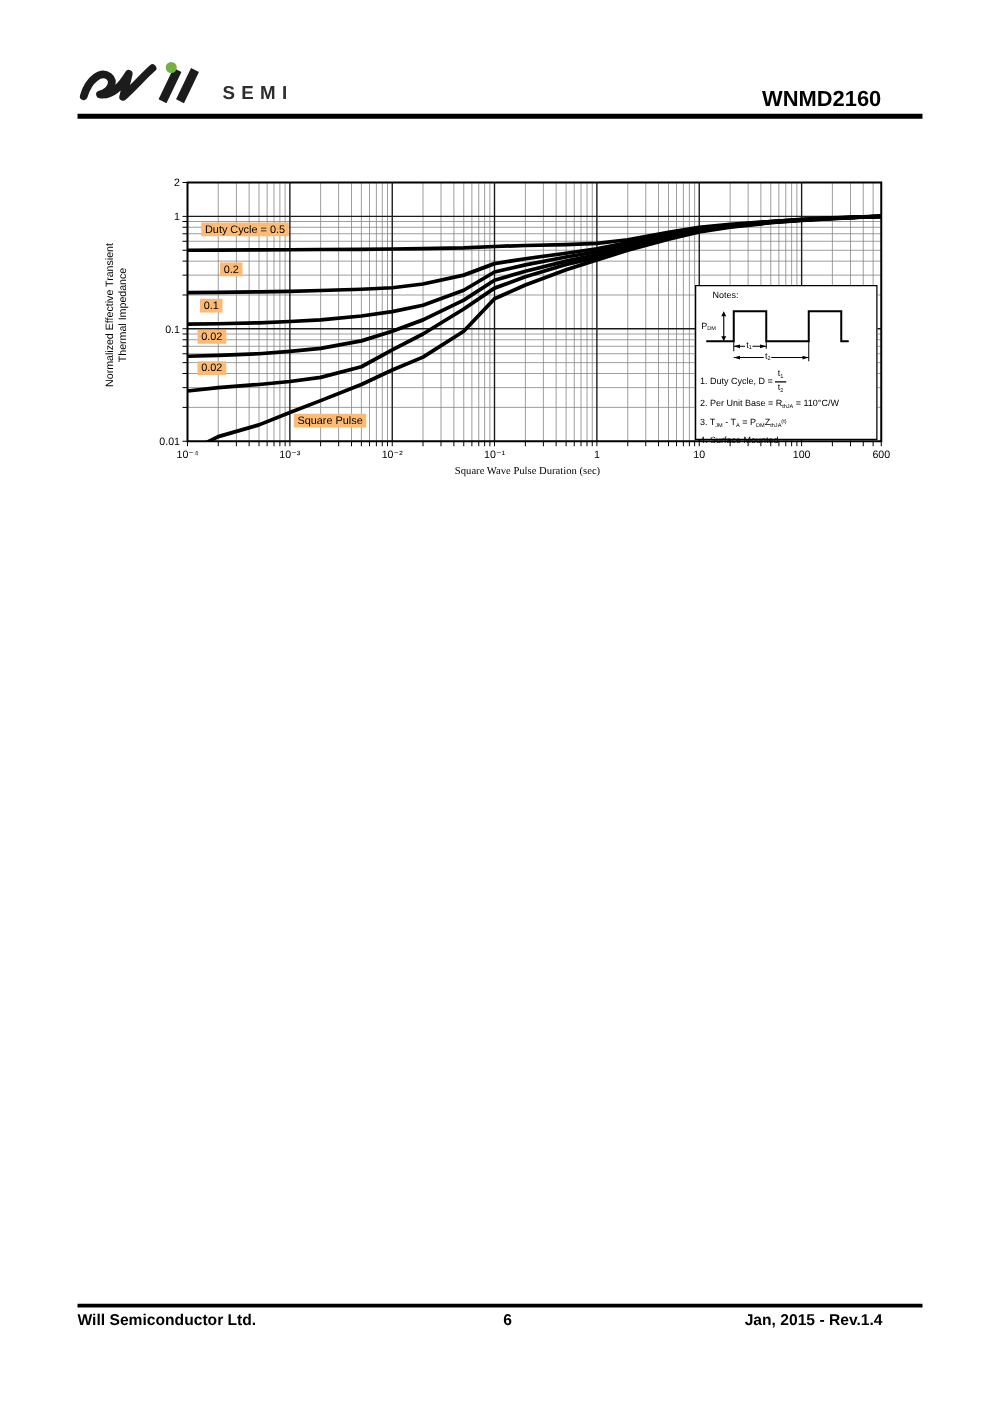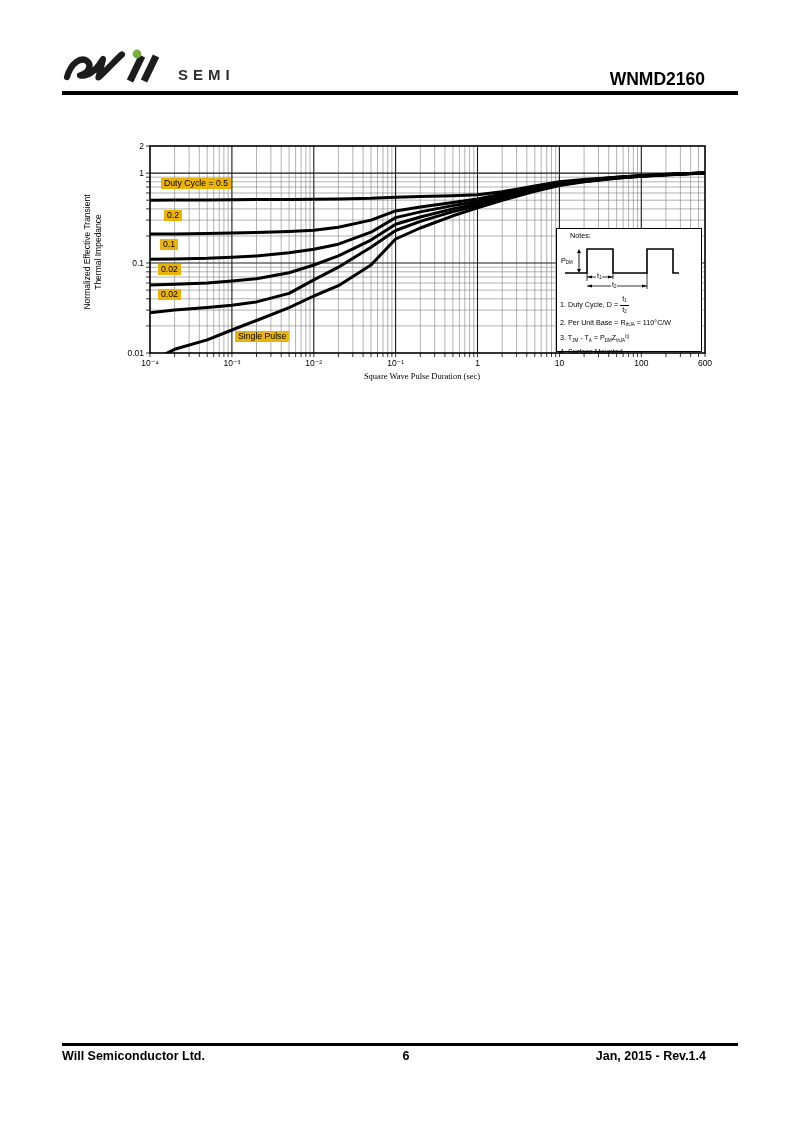--- a/index.html
+++ b/index.html
@@ -16,23 +16,23 @@
   
   .chart-svg{position:absolute;left:0;top:0;pointer-events:none;}
   .xticks{position:absolute;left:0;top:358px;width:800px;height:14px;font-size:8.5px;}
   .xticks div{position:absolute;top:0;transform:translateX(-50%);white-space:nowrap;}
   .yticks{position:absolute;left:0;top:0;width:800px;height:400px;font-size:8.5px;}
   .yticks div{position:absolute;left:108px;width:36px;text-align:right;transform:translateY(-50%);}
   .ylabel{position:absolute;left:-8px;top:237px;width:210px;height:30px;
           transform:rotate(-90deg);text-align:center;font-size:8.5px;line-height:11px;}
   .xlabel{position:absolute;left:282px;top:371px;width:280px;text-align:center;font-size:8.5px;font-family:Liberation Serif, serif;}
 
-  .curve-label{position:absolute;background:#eab308;font-size:8.7px;padding:0 3px;line-height:11px;white-space:nowrap;}
+  .curve-label{position:absolute;background:#fdba74;font-size:8.7px;padding:0 3px;line-height:11px;white-space:nowrap;}
   .lb-d5{left:161px;top:178px;}
-  .lb-d2{left:164px;top:210px;}
+  .lb-d2{left:176px;top:210px;}
   .lb-d1{left:160px;top:239px;}
   .lb-d05{left:158px;top:264px;}
   .lb-d02{left:158px;top:289px;}
   .lb-sp{left:235px;top:331px;}
 
   
   .notes-box{position:absolute;left:556px;top:228px;width:146px;height:124px;background:#fff;
              border:1px solid #000;box-sizing:border-box;font-size:7.2px;line-height:9.5px;}
   .notes-title{margin:2px 0 0 3px;padding-left:10px;}
   .wave-wrap{position:relative;width:142px;height:52px;margin-left:2px;}
@@ -112,21 +112,21 @@
     <div>Normalized Effective Transient</div>
     <div>Thermal Impedance</div>
   </div>
   <div class="xlabel">Square Wave Pulse Duration (sec)</div>
 
   <div class="curve-label lb-d5">Duty Cycle = 0.5</div>
   <div class="curve-label lb-d2">0.2</div>
   <div class="curve-label lb-d1">0.1</div>
   <div class="curve-label lb-d05">0.02</div>
   <div class="curve-label lb-d02">0.02</div>
-  <div class="curve-label lb-sp">Single Pulse</div>
+  <div class="curve-label lb-sp">Square Pulse</div>
 
   <div class="notes-box">
     <div class="notes-title">Notes:</div>
     <div class="wave-wrap">
       <svg width="142" height="52" viewBox="0 0 142 52">
         <path d="M6,32 H28 V8 H54 V32 H88 V8 H114 V32 H120" fill="none" stroke="#000" stroke-width="1.6"></path>
         <path d="M20,11 V29" stroke="#000" stroke-width="0.9"></path>
         <path d="M20,8 L18,12 L22,12 Z M20,32 L18,28 L22,28 Z" fill="#000"></path>
         <path d="M28,32 V40 M54,32 V38 M88,32 V48" stroke="#000" stroke-width="0.8"></path>
         <path d="M28,36 H54" stroke="#000" stroke-width="0.8"></path>

